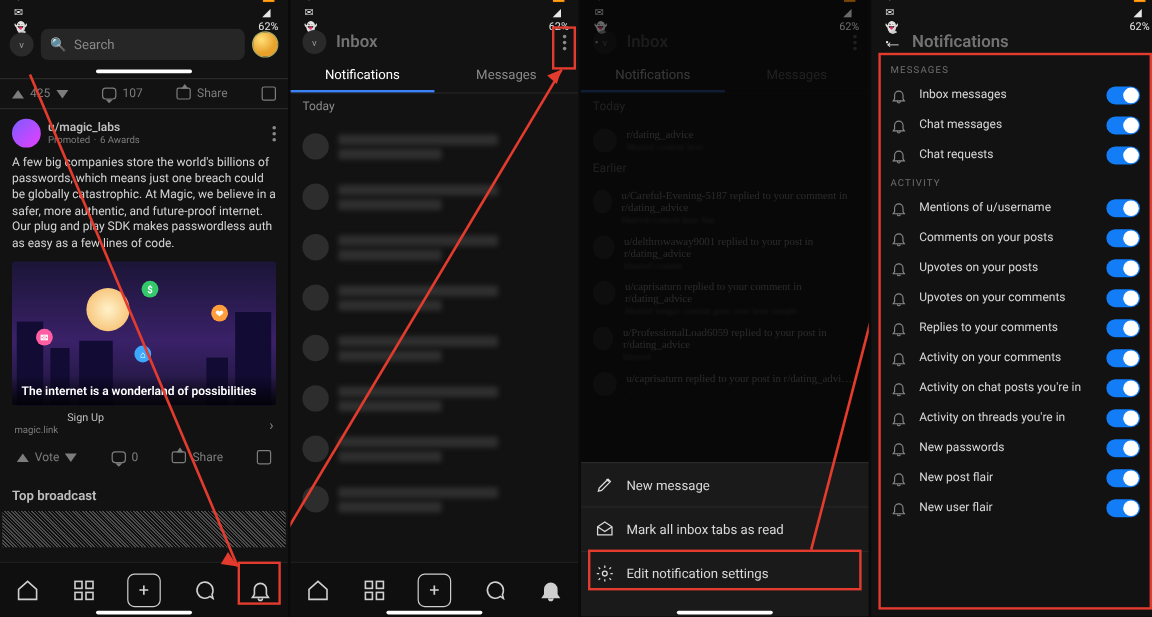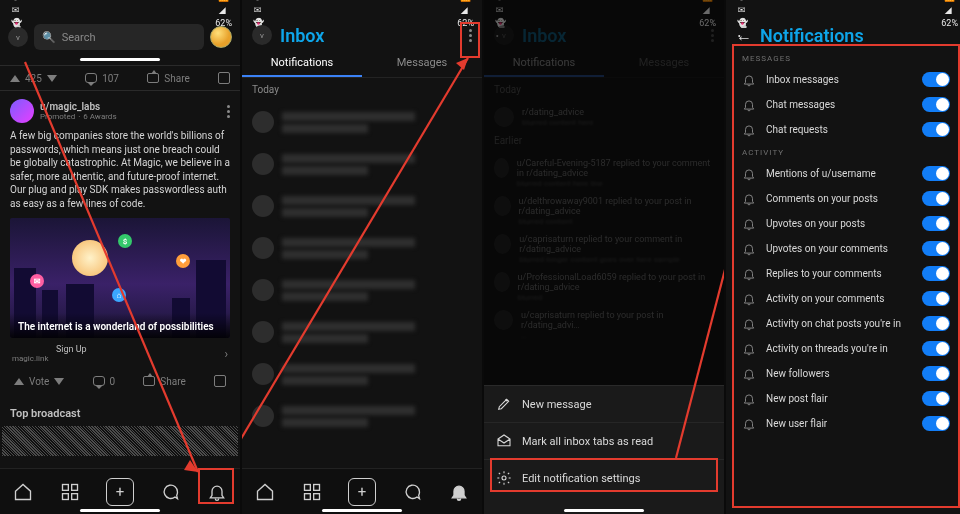--- a/index.html
+++ b/index.html
@@ -139,21 +139,21 @@
     position:absolute;left:0;right:0;bottom:0;height:46px;background:#0f0f0f;
     display:flex;align-items:center;justify-content:space-around;border-top:1px solid #222;
   }
   .nav-ico{color:#bdbdbd;width:20px;height:20px;display:flex;align-items:center;justify-content:center;}
   .nav-home svg,.nav-grid svg,.nav-chat svg,.nav-bell svg{width:20px;height:20px;fill:none;stroke:#cfcfcf;stroke-width:1.6;}
   .nav-plus{width:28px;height:28px;border:1.6px solid #cfcfcf;border-radius:6px;display:flex;align-items:center;justify-content:center;font-size:15px;color:#cfcfcf;}
   .gesture-nav{position:absolute;left:0;right:0;bottom:2px;display:flex;justify-content:center;}
   .gesture-nav .bar{width:80px;height:3px;border-radius:2px;background:#fff;}
   
   .page-head{display:flex;align-items:center;padding:4px 10px;height:30px;gap:8px;}
-  .page-title{font-size:18px;font-weight:600;color:#0ea5e9;flex:1;}
+  .page-title{font-size:14px;font-weight:600;color:#737373;flex:1;}
   .tabs{display:flex;border-bottom:1px solid #232323;}
   .tab{flex:1;text-align:center;padding:6px 0;font-size:11px;color:#8a8a8a;}
   .tab.active{color:#fff;border-bottom:2px solid #3b82f6;}
   .group-h{font-size:10px;color:#8a8a8a;padding:6px 10px;}
   .blur-list{padding:0 10px;}
   .blur-row{display:flex;gap:8px;align-items:center;height:42px;}
   .blur-av{width:22px;height:22px;border-radius:50%;background:#2d2d2d;}
   .blur-lines{flex:1;display:flex;flex-direction:column;gap:3px;}
   .blur-line{height:9px;background:#2f2f2f;border-radius:1px;filter:blur(2px);}
   .blur-line.w1{width:70%;}
@@ -177,21 +177,21 @@
   .toggle{margin-left:auto;width:28px;height:15px;border-radius:8px;background:#127df6;position:relative;}
   .toggle::after{content:"";position:absolute;right:1px;top:1px;width:13px;height:13px;border-radius:50%;background:#fff;}
   .back-arrow{font-size:16px;color:#e0e0e0;}
   
   .callout{position:absolute;border:2px solid #e33b2e;pointer-events:none;}
   svg.arrow{position:absolute;pointer-events:none;overflow:visible;}
   .arrow path{stroke:#e33b2e;stroke-width:2.2;fill:none;}
   .arrow polygon{fill:#e33b2e;}
   
   .dim{opacity:.45;}
-  .reply-row{display:flex;gap:8px;padding:6px 10px 2px;font-size:9px;color:#a0a0a0;}
+  .reply-row{display:flex;gap:8px;padding:6px 10px 2px;font-size:9px;color:#a0a0a0;font-family:Liberation Serif, serif;}
   .reply-row .av{width:20px;height:20px;border-radius:50%;background:#333;}
   .reply-row .tx .u{color:#bdbdbd;}
   .reply-row .tx .b{color:#707070;font-size:8px;margin-top:1px;filter:blur(1.3px);}
 </style>
 </head>
 <body>
 
 <div class="phone">
   <div class="status">
     <div class="left">
@@ -680,21 +680,21 @@
           <div class="bell-sm"><svg viewBox="0 0 24 24">
               <path d="M18 16V11a6 6 0 10-12 0v5l-2 3h16zM10 20a2 2 0 004 0"></path>
             </svg></div>
           <span>Activity on threads you're in</span>
           <div class="toggle"></div>
         </div>
         <div class="set-row">
           <div class="bell-sm"><svg viewBox="0 0 24 24">
               <path d="M18 16V11a6 6 0 10-12 0v5l-2 3h16zM10 20a2 2 0 004 0"></path>
             </svg></div>
-          <span>New followers</span>
+          <span>New passwords</span>
           <div class="toggle"></div>
         </div>
         <div class="set-row">
           <div class="bell-sm"><svg viewBox="0 0 24 24">
               <path d="M18 16V11a6 6 0 10-12 0v5l-2 3h16zM10 20a2 2 0 004 0"></path>
             </svg></div>
           <span>New post flair</span>
           <div class="toggle"></div>
         </div>
         <div class="set-row">

